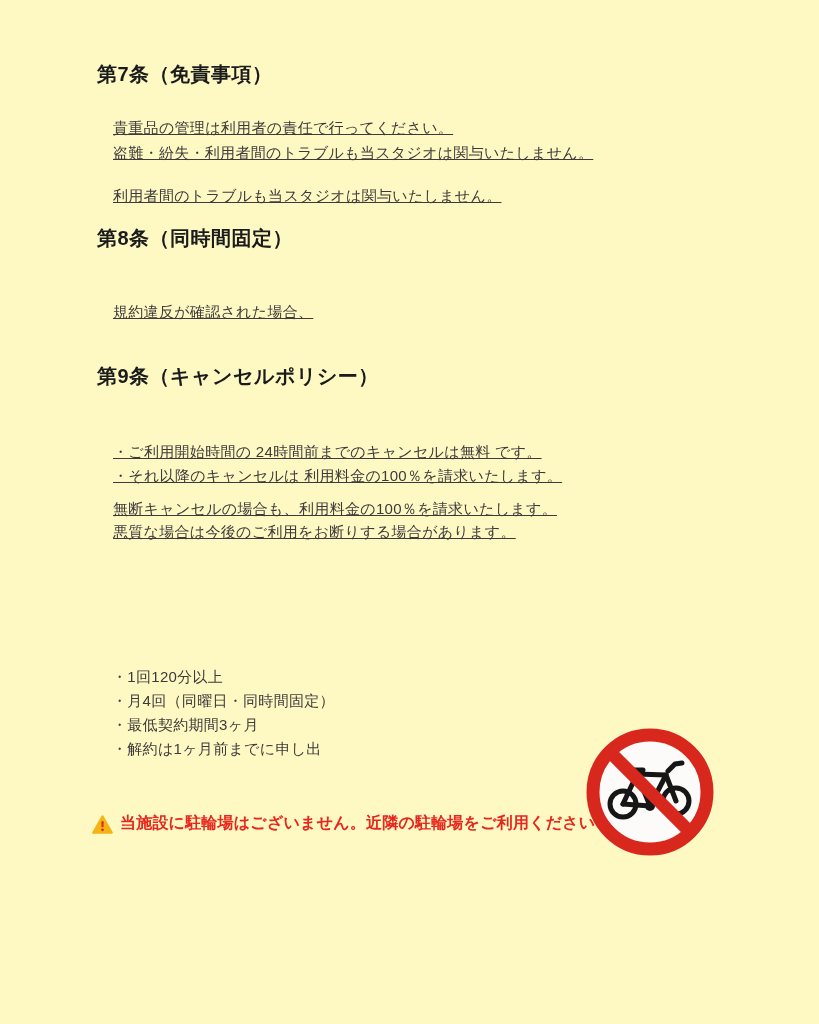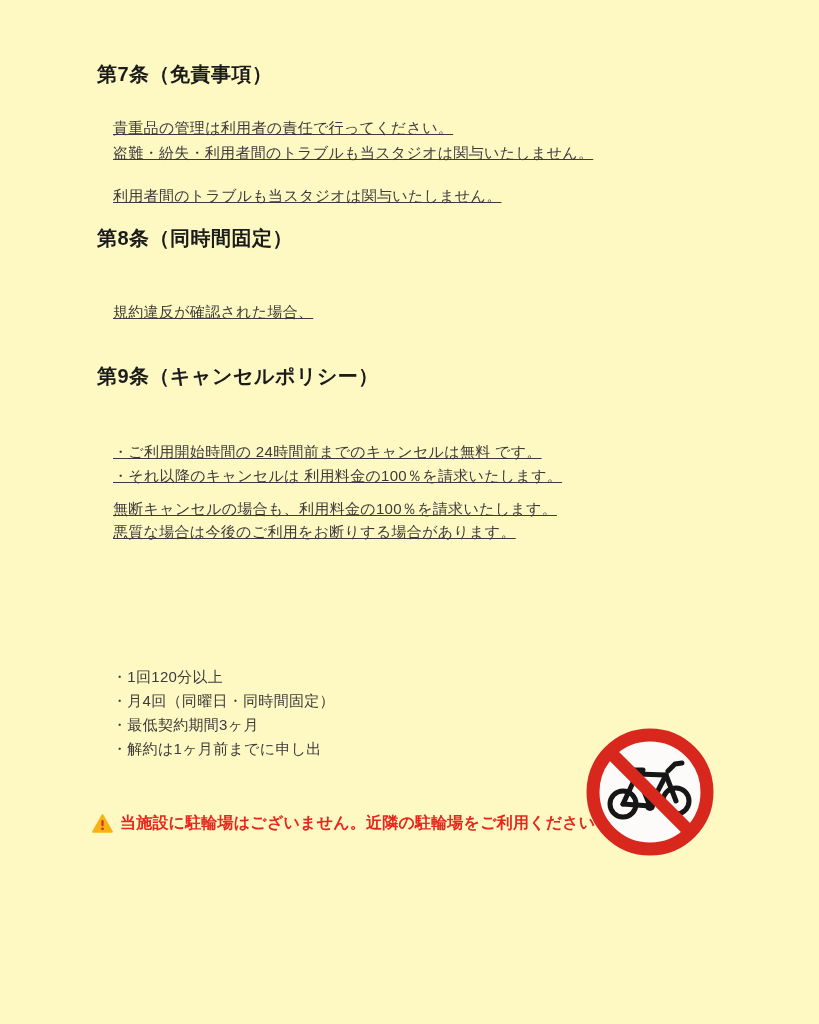--- a/index.html
+++ b/index.html
@@ -44,21 +44,21 @@
     line-height: 24px;
     color: #3e3a3b;
     letter-spacing: 0.3px;
   }
 
   .warning-row {
     position: absolute;
     left: 92px;
     top: 813px;
     display: flex;
-    align-items: center;
+    align-items: flex-end;
     gap: 7px;
   }
 
   .warning-text {
     font-size: 16px;
     font-weight: 700;
     color: #e7261d;
     letter-spacing: 0.2px;
   }
 

